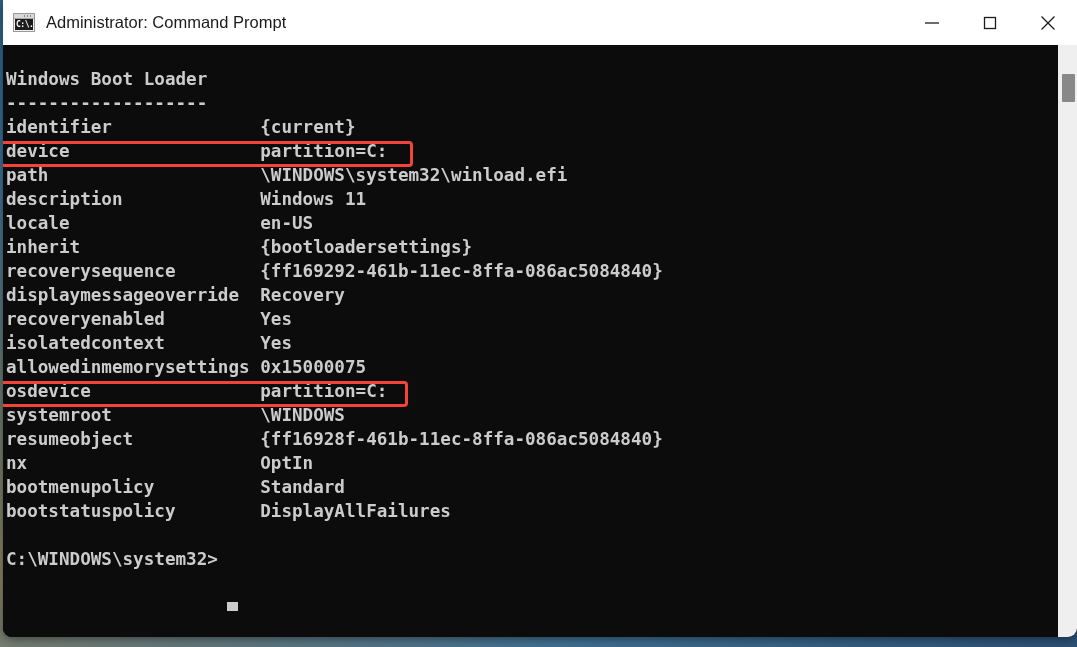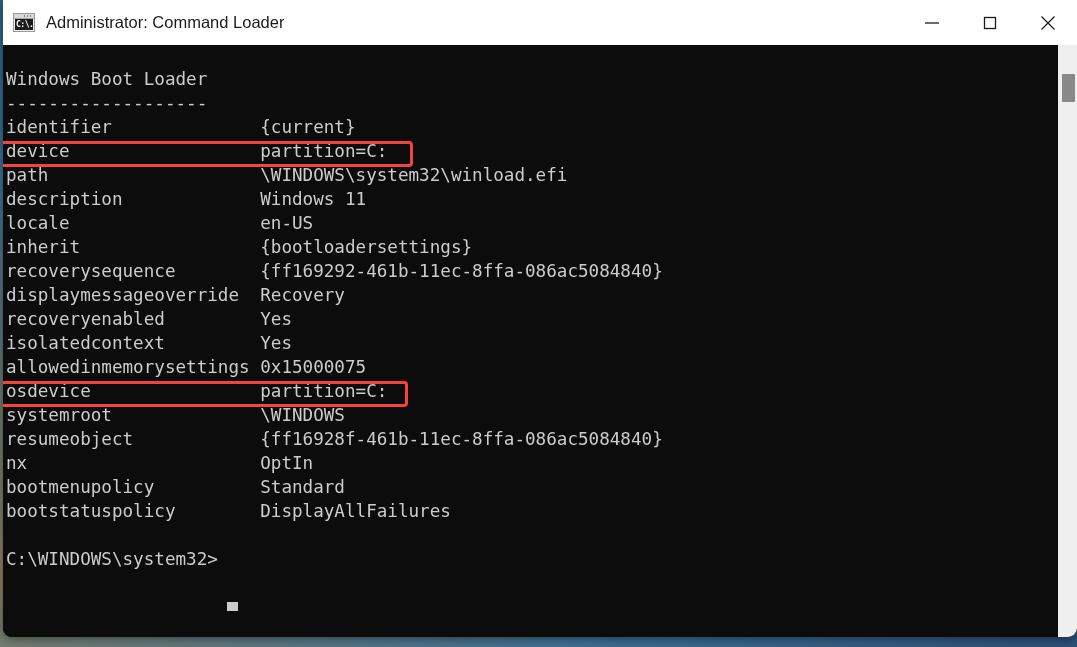--- a/index.html
+++ b/index.html
@@ -131,20 +131,21 @@
     position: absolute;
     left: 3px;
     top: 22px;
     margin: 0;
     font-family: "DejaVu Sans Mono", monospace;
     font-size: 17.6px;
     line-height: 24px;
     color: #cccccc;
     white-space: pre;
     letter-spacing: 0px;
+    font-weight: bold;
     -webkit-font-smoothing: antialiased;
   }
   #cursor {
     position: absolute;
     left: 224px;
     top: 557px;
     width: 11px;
     height: 9px;
     background: #cccccc;
   }
@@ -182,21 +183,21 @@
 <div id="desktop"></div>
 
 <div id="window">
 
   <div id="titlebar">
     <div id="title-left">
       <div id="app-icon">
         <div class="icon-bar"></div>
         <div class="icon-screen">C:\.</div>
       </div>
-      <div id="title-text">Administrator: Command Loader</div>
+      <div id="title-text">Administrator: Command Prompt</div>
     </div>
     <div id="window-controls">
       <div class="wc-btn minimize">
         <svg width="22" height="22" viewBox="0 0 22 22" aria-hidden="true">
           <line x1="4" y1="11" x2="18" y2="11" stroke="#1b1b1b" stroke-width="1.3"></line>
         </svg>
       </div>
       <div class="wc-btn maximize">
         <svg width="22" height="22" viewBox="0 0 22 22" aria-hidden="true">
           <rect x="5.5" y="5.5" width="11" height="11" fill="none" stroke="#1b1b1b" stroke-width="1.3"></rect>

